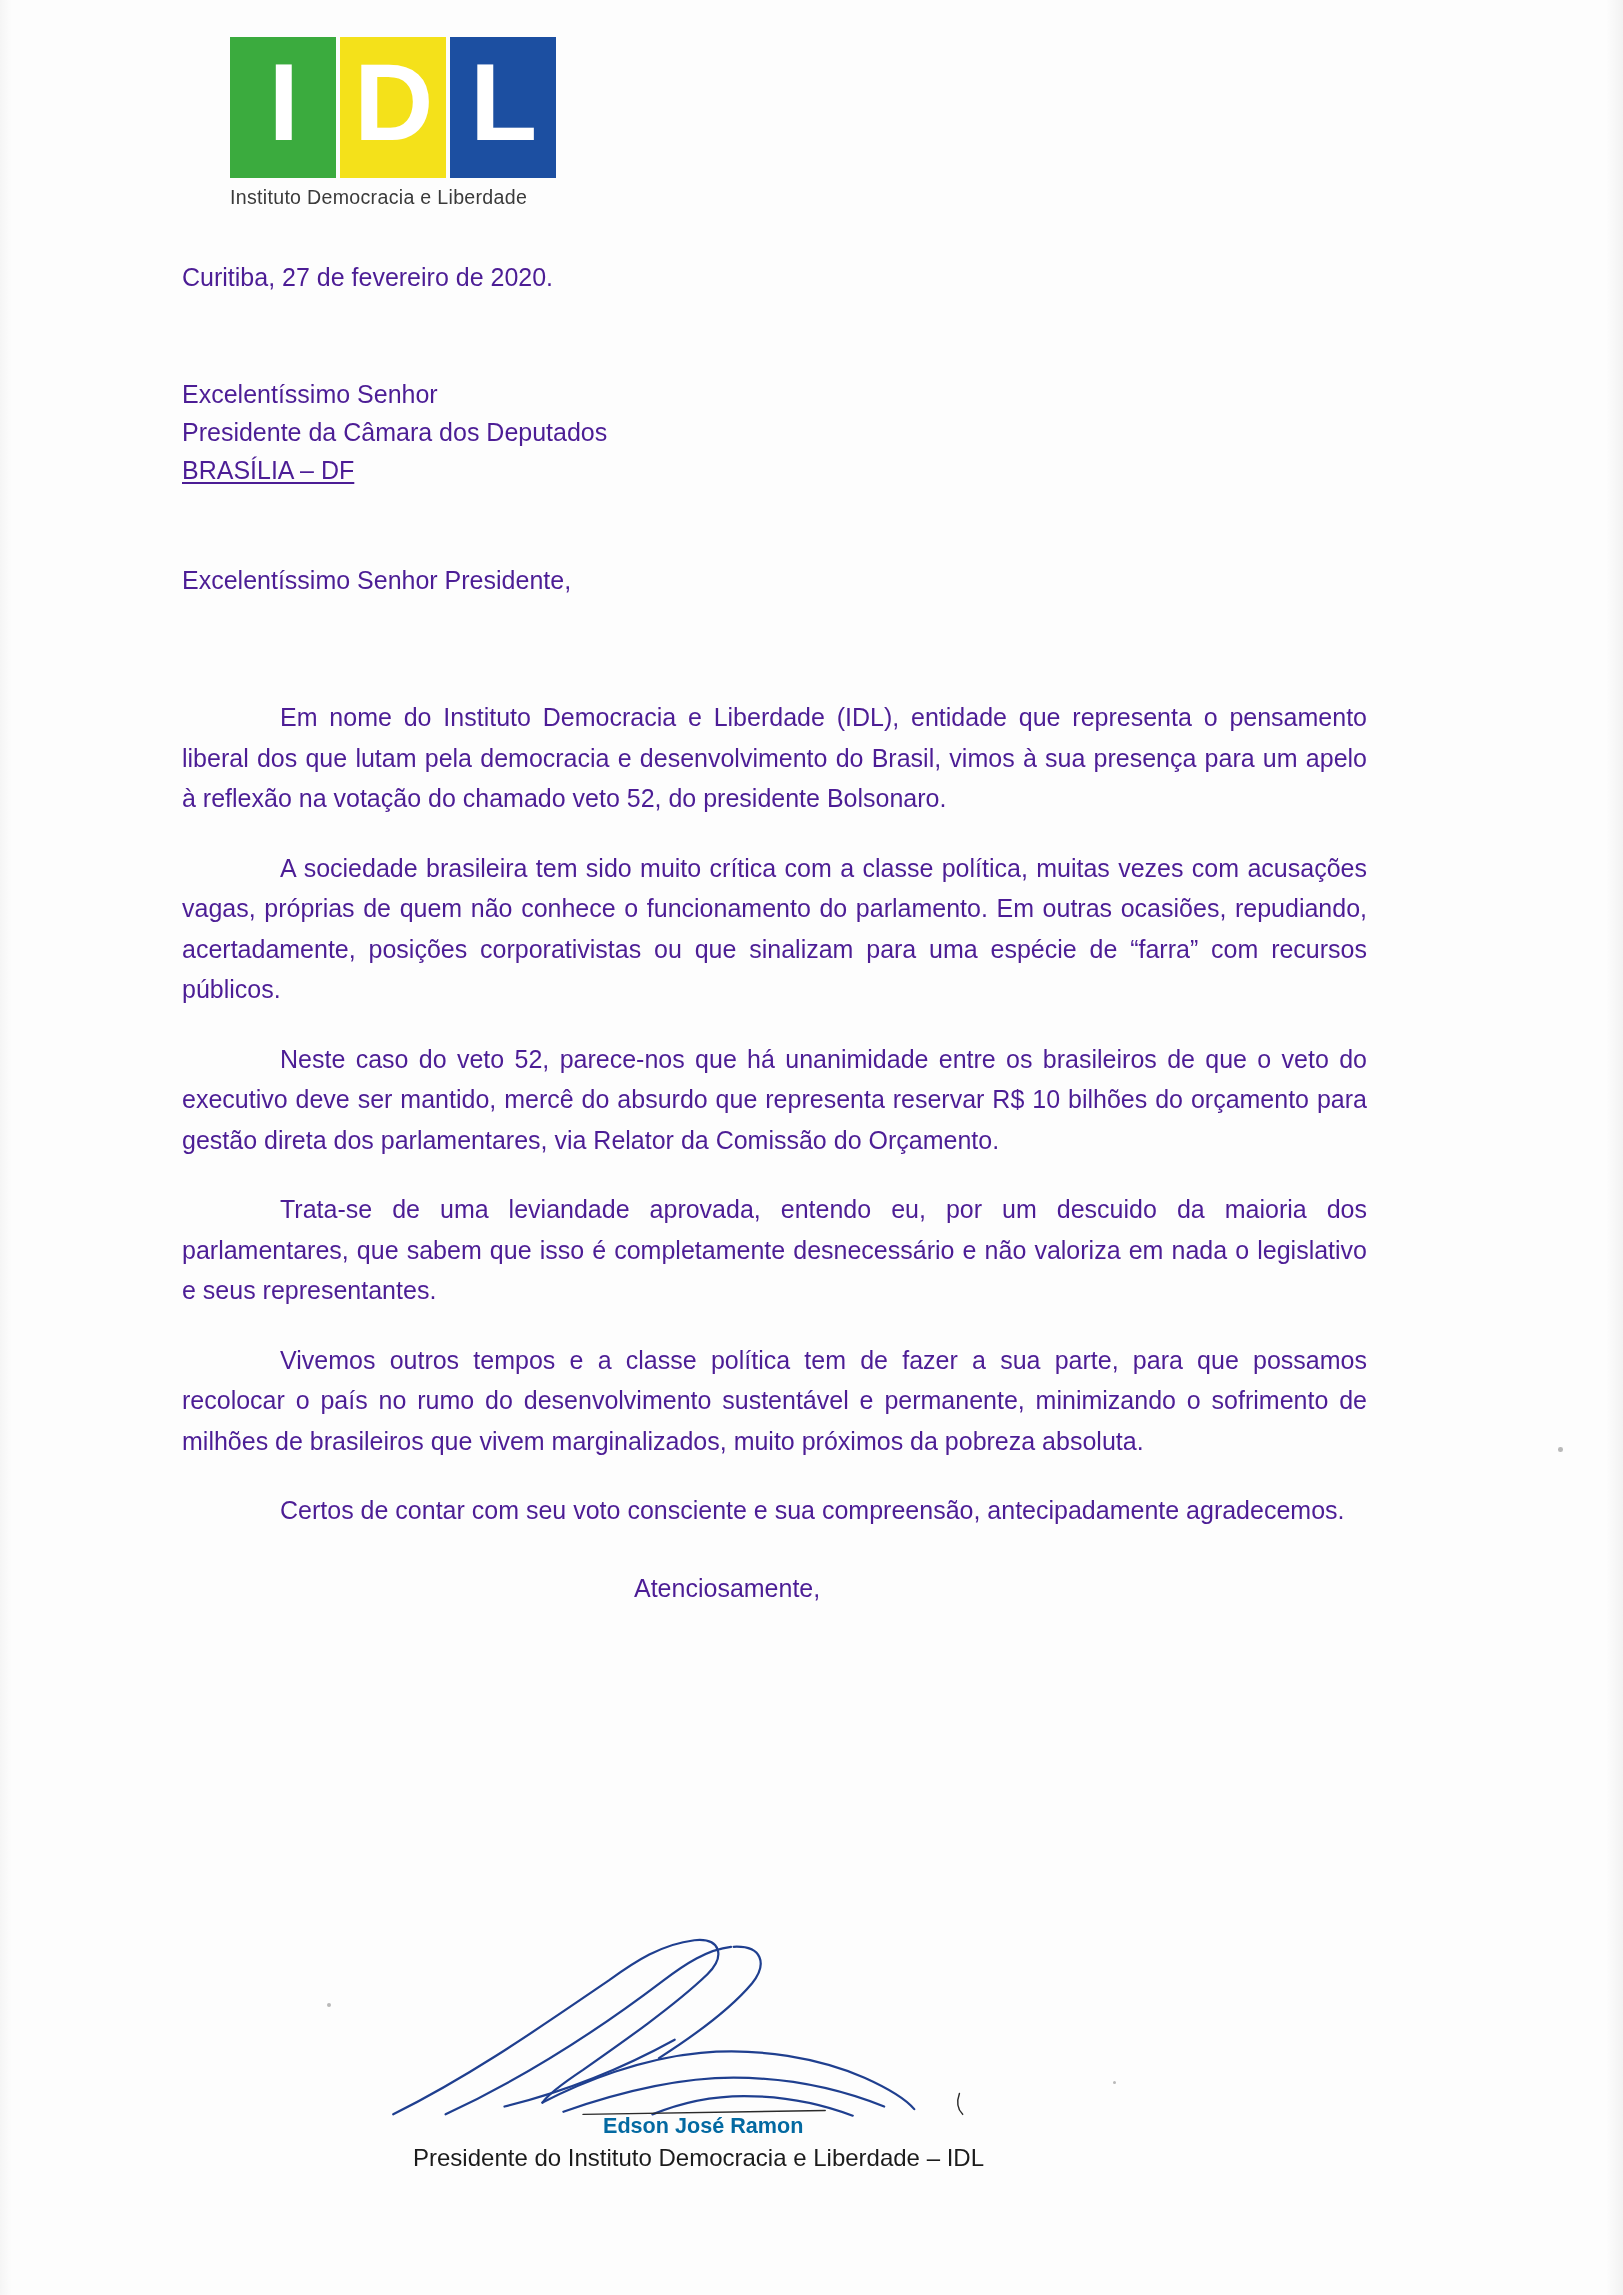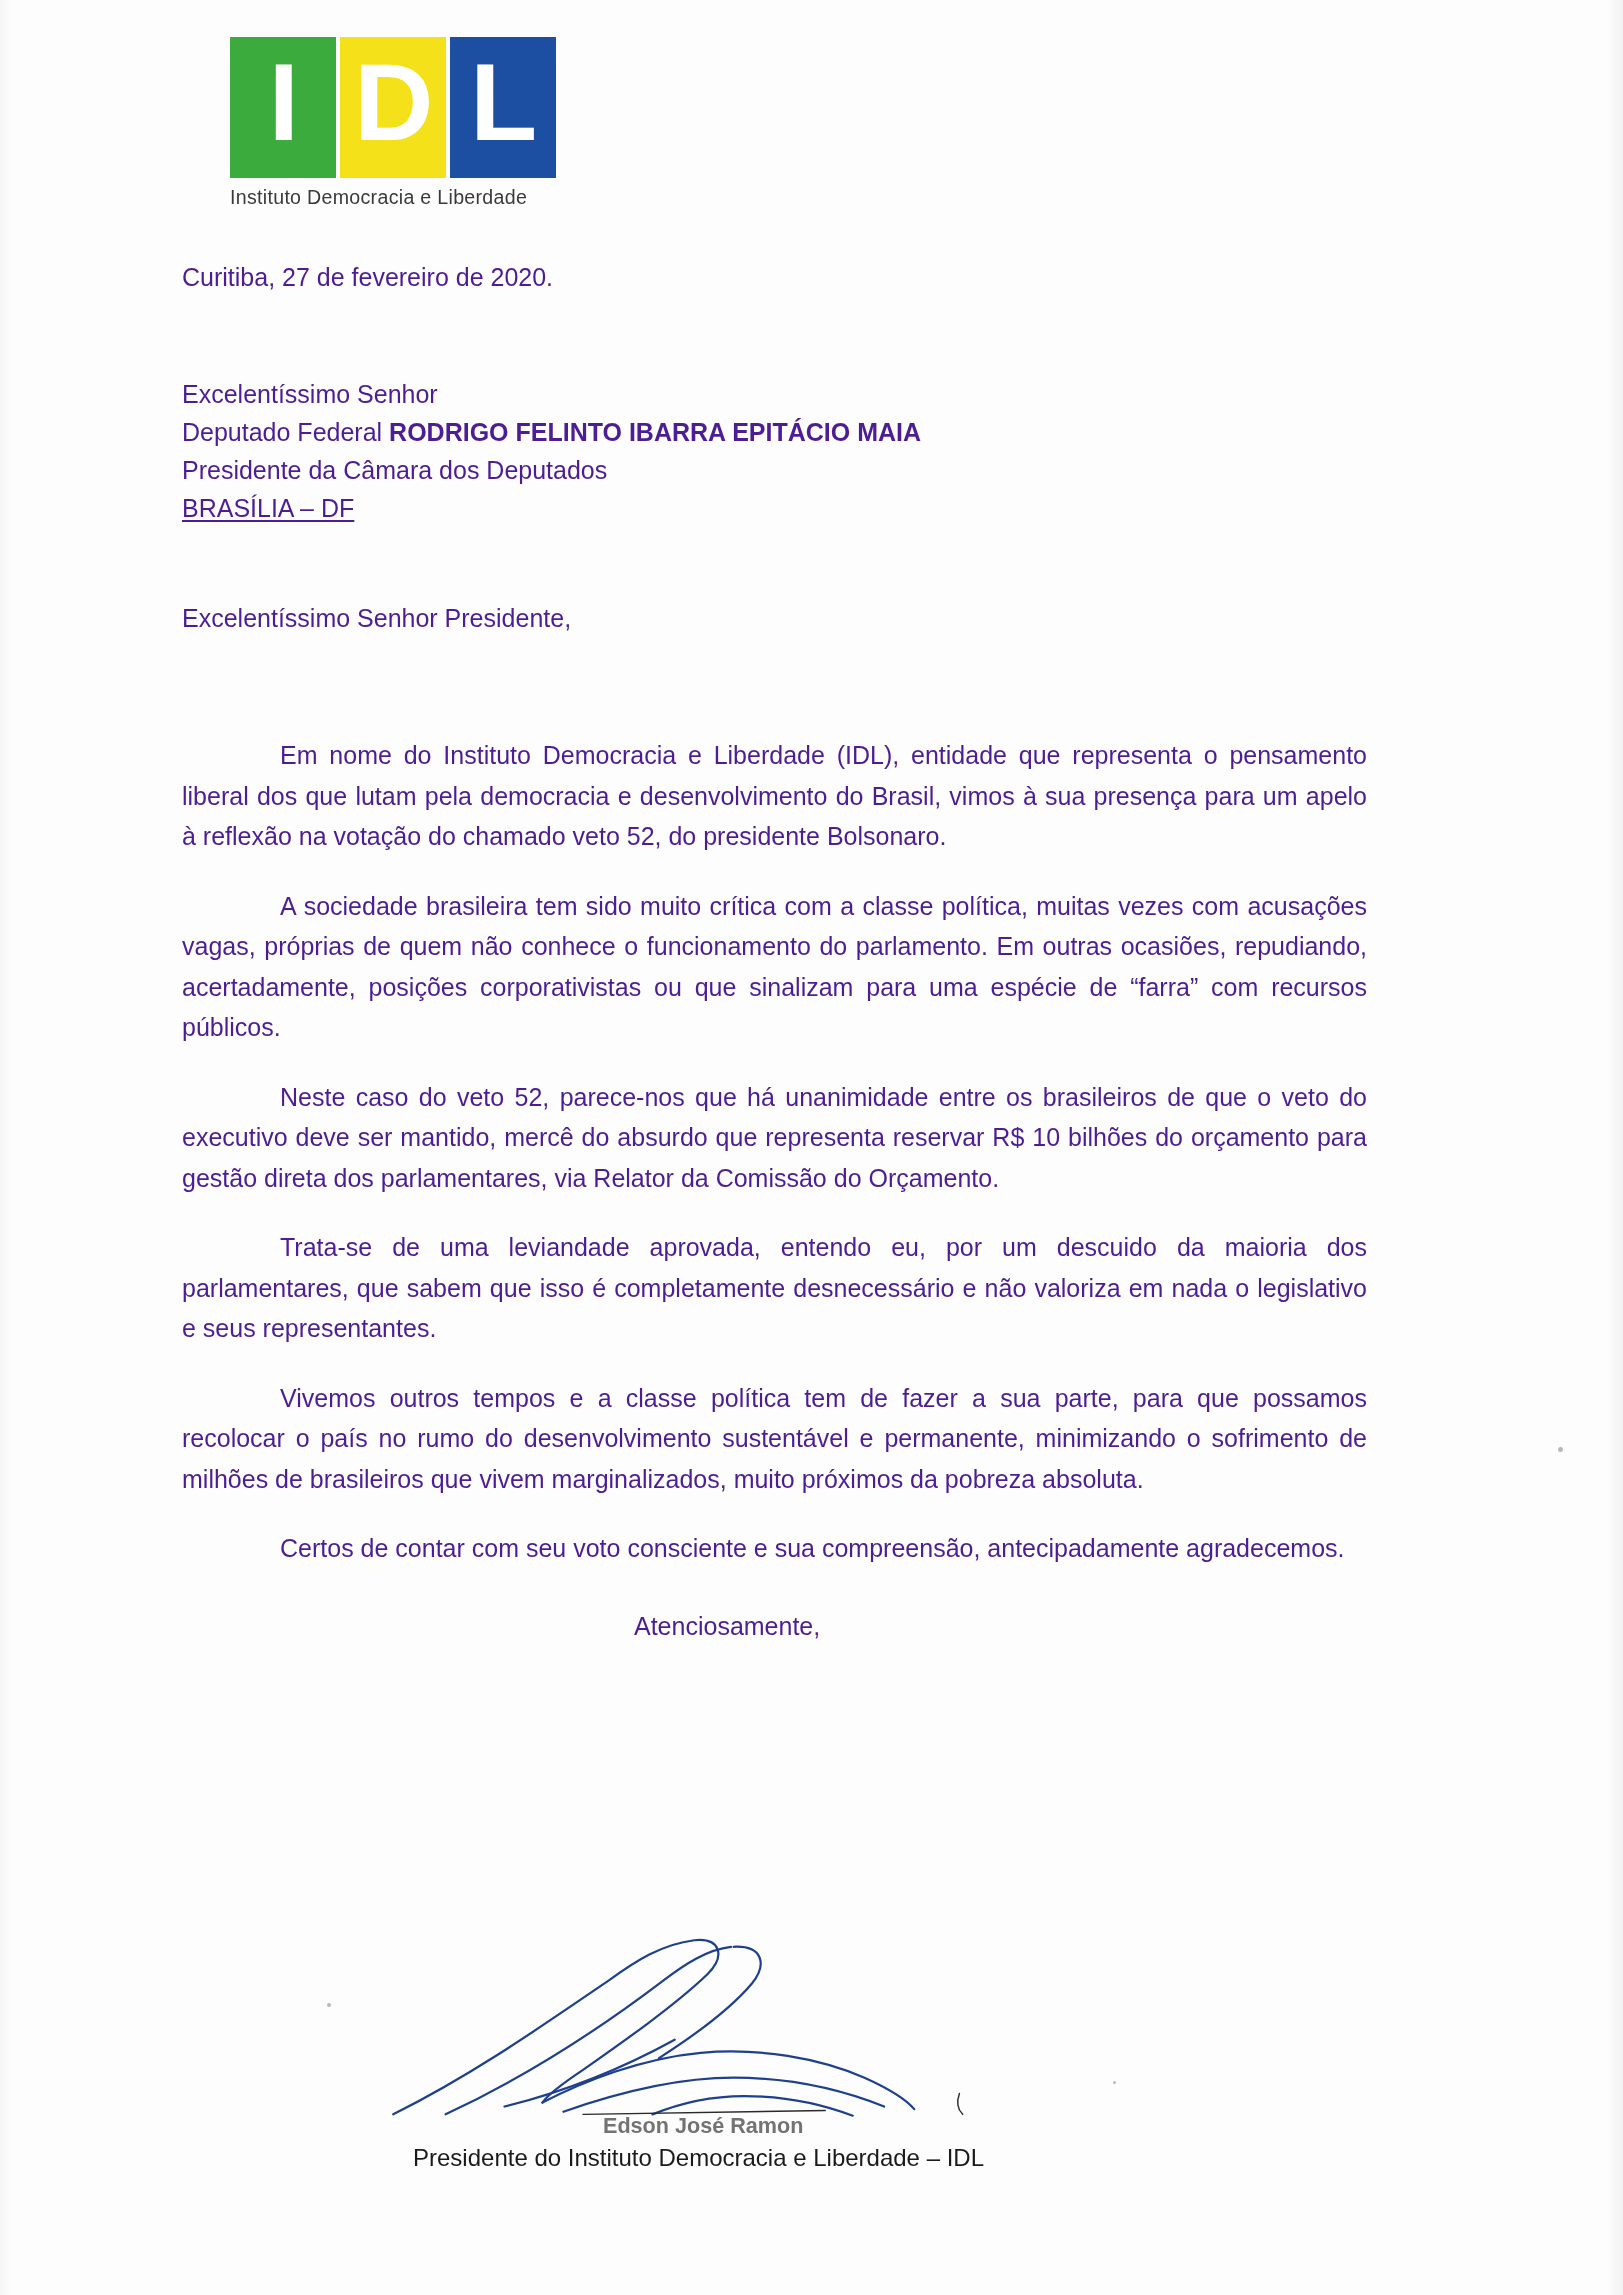--- a/index.html
+++ b/index.html
@@ -129,21 +129,21 @@
     position: absolute;
     left: 0;
     top: 0;
   }
   .sig-name {
     position: absolute;
     left: 236px;
     top: 195px;
     font-size: 21.6px;
     font-weight: bold;
-    color: #737373;
+    color: #0369a1;
     white-space: nowrap;
   }
   .sig-title {
     position: absolute;
     left: 46px;
     top: 226px;
     font-size: 24px;
     color: #1b1b1b;
     white-space: nowrap;
   }
@@ -172,21 +172,20 @@
     </div>
     <div class="logo-caption">Instituto Democracia e Liberdade</div>
   </div>
 
   <div class="doc">
 
     <p class="date">Curitiba, 27 de fevereiro de 2020.</p>
 
     <div class="addr">
       <span class="line">Excelentíssimo Senhor</span>
-      <span class="line"><span>Deputado Federal </span><b>RODRIGO FELINTO IBARRA EPITÁCIO MAIA</b></span>
       <span class="line">Presidente da Câmara dos Deputados</span>
       <span class="line underline">BRASÍLIA – DF</span>
     </div>
 
     <p class="salutation">Excelentíssimo Senhor Presidente,</p>
 
     <p class="para first">Em nome do Instituto Democracia e Liberdade (IDL), entidade que representa o pensamento liberal dos que lutam pela democracia e desenvolvimento do Brasil, vimos à sua presença para um apelo à reflexão na votação do chamado veto 52, do presidente Bolsonaro.</p>
     <p class="para">A sociedade brasileira tem sido muito crítica com a classe política, muitas vezes com acusações vagas, próprias de quem não conhece o funcionamento do parlamento. Em outras ocasiões, repudiando, acertadamente, posições corporativistas ou que sinalizam para uma espécie de “farra” com recursos públicos.</p>
     <p class="para">Neste caso do veto 52, parece-nos que há unanimidade entre os brasileiros de que o veto do executivo deve ser mantido, mercê do absurdo que representa reservar R$ 10 bilhões do orçamento para gestão direta dos parlamentares, via Relator da Comissão do Orçamento.</p>
     <p class="para">Trata-se de uma leviandade aprovada, entendo eu, por um descuido da maioria dos parlamentares, que sabem que isso é completamente desnecessário e não valoriza em nada o legislativo e seus representantes.</p>

